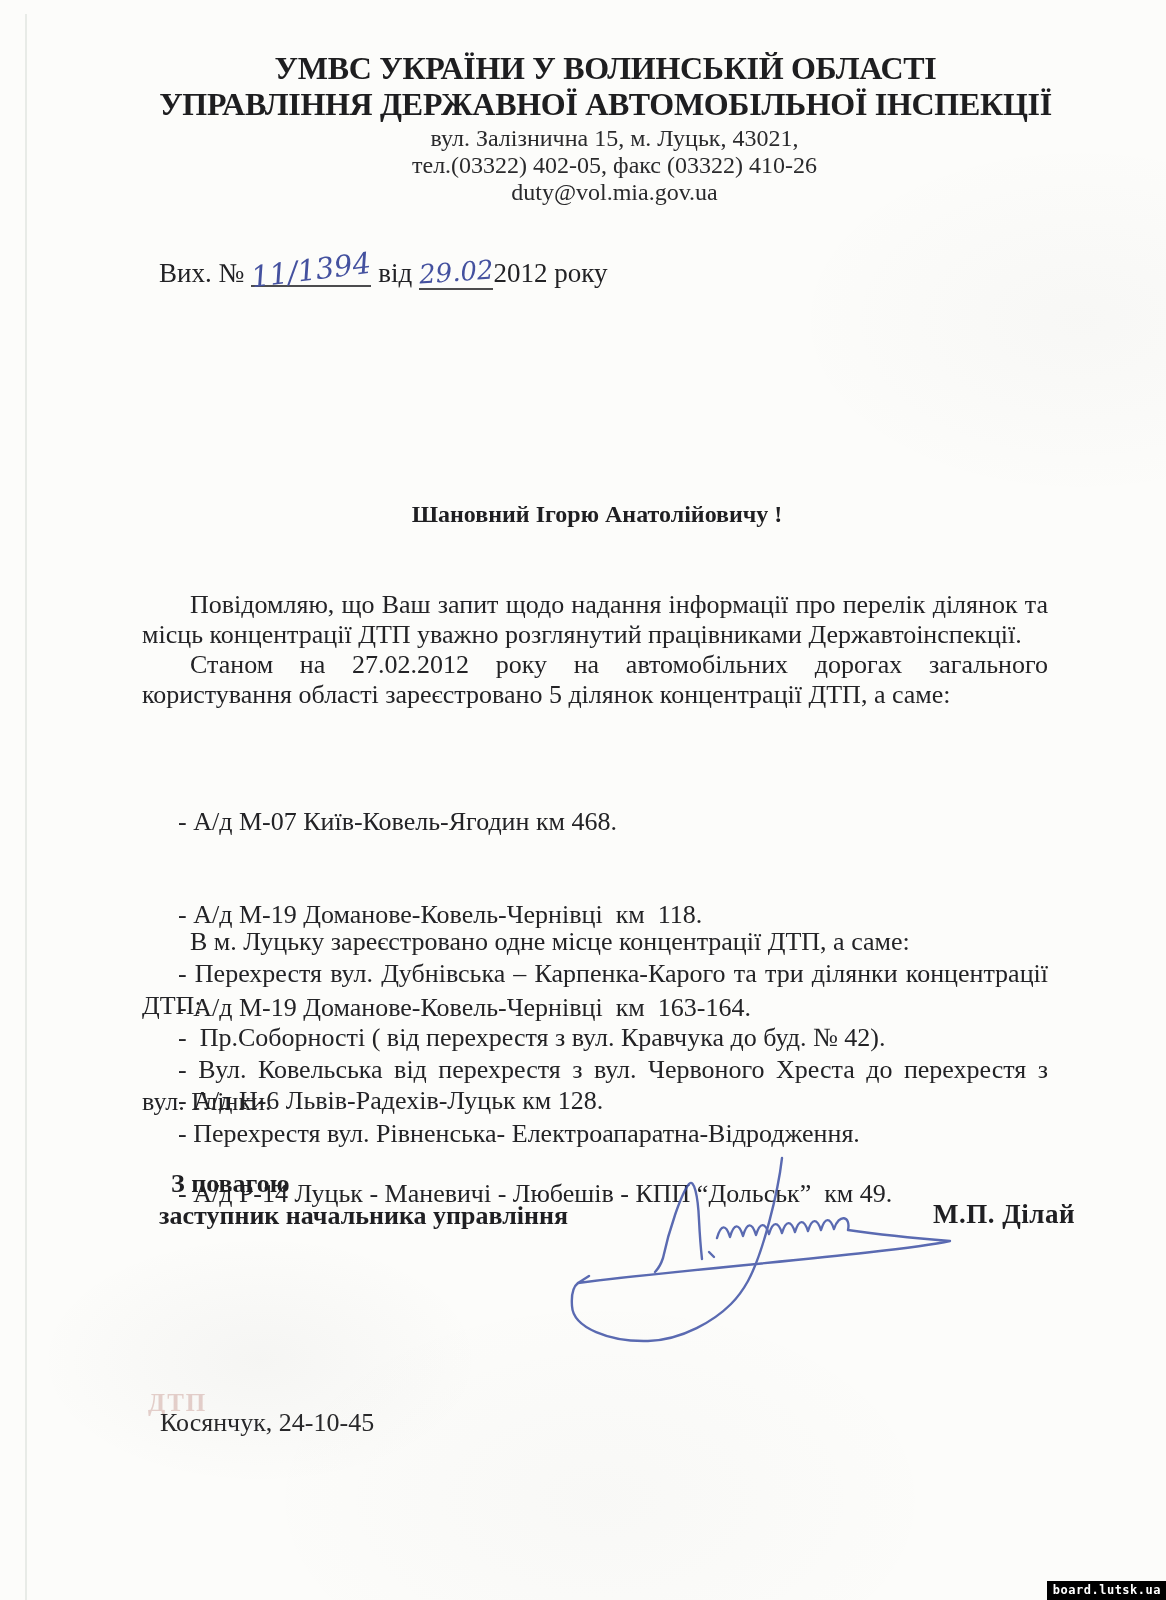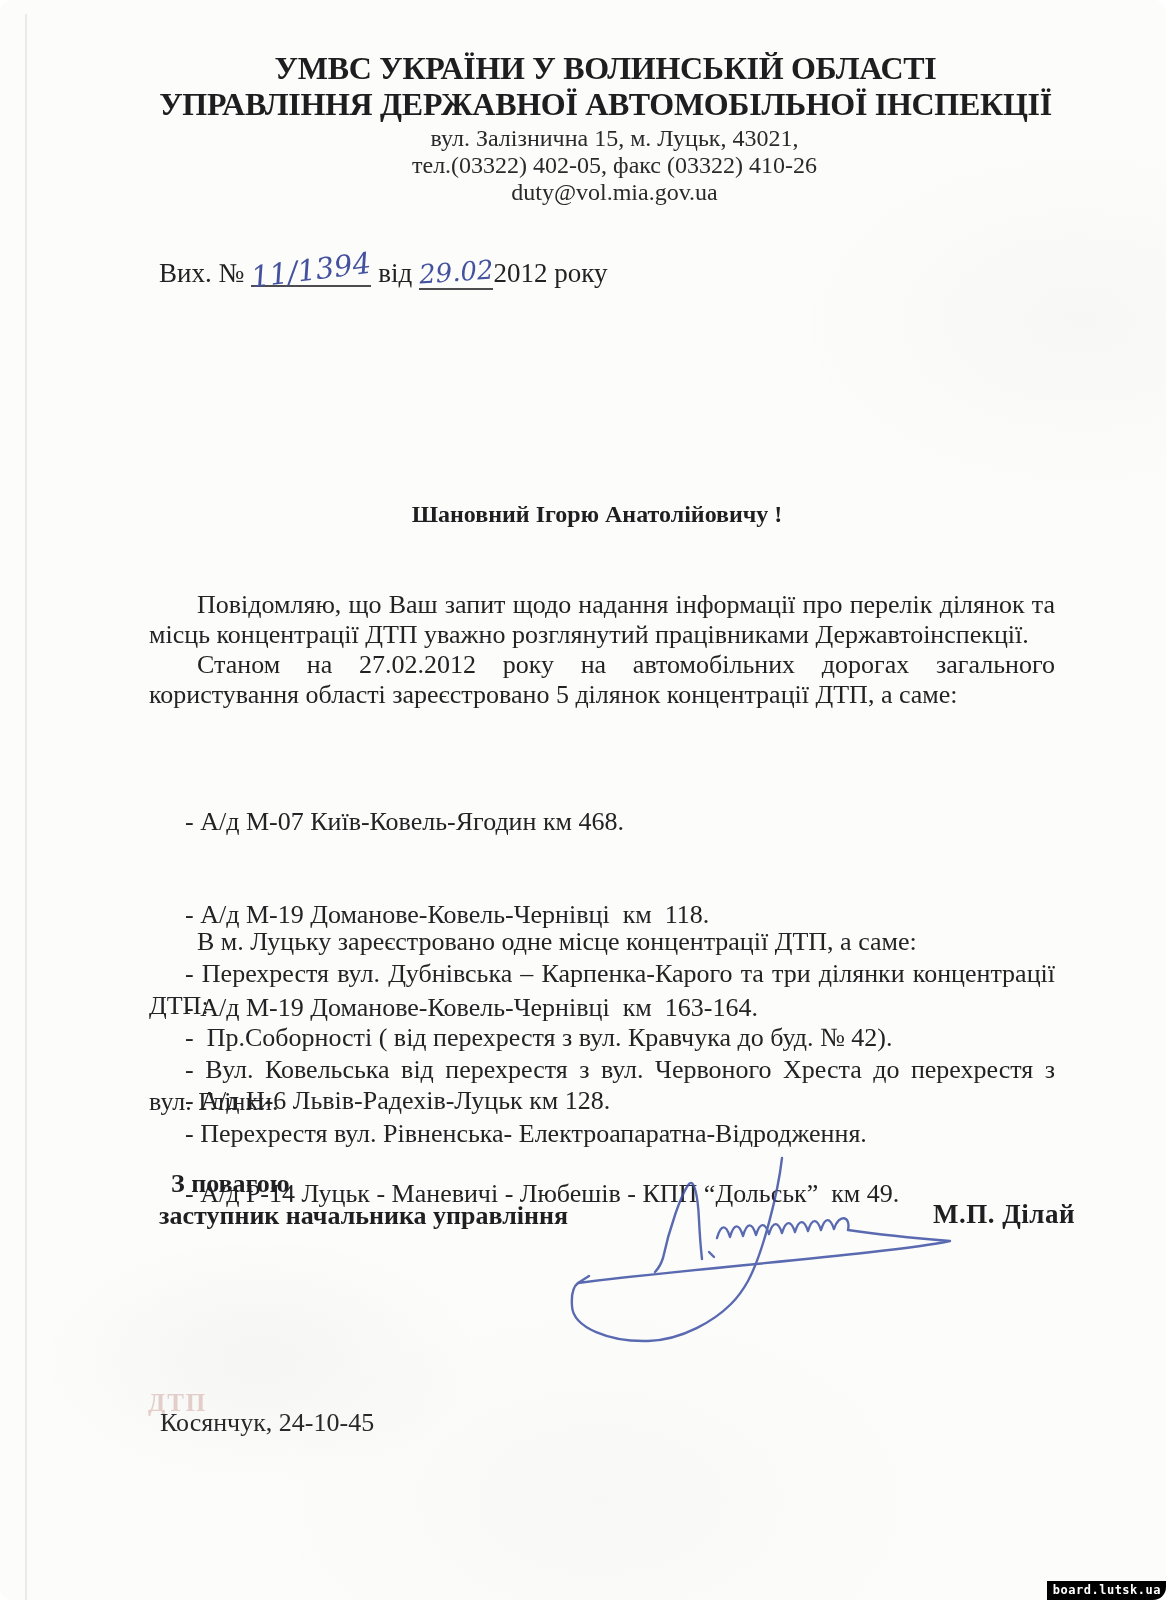--- a/index.html
+++ b/index.html
@@ -4,38 +4,37 @@
 <style>
   html,body { margin:0; padding:0; background:#ffffff; }
   .page {
     position:relative; width:1166px; height:1600px; overflow:hidden;
     font-family:"Liberation Serif", serif; color:#222225;
     background:
       radial-gradient(ellipse 320px 180px at 260px 1360px, rgba(60,60,60,0.035), transparent 70%),
       radial-gradient(ellipse 420px 260px at 1080px 320px, rgba(60,60,60,0.022), transparent 70%),
       radial-gradient(ellipse 500px 300px at 600px 1500px, rgba(60,60,60,0.02), transparent 70%),
       #fcfcfa;
-    border-radius: 13px;
   }
   .scan-line { position:absolute; left:25px; top:14px; bottom:0; width:2px; background:#e2e6e2; opacity:.8; }
 
   .hdr { position:absolute; top:50px; left:0; right:0; padding-left:45px; text-align:center; }
   .hdr-line { font-weight:bold; font-size:32px; line-height:36px; letter-spacing:-0.3px; color:#1e1e20; }
   .hdr-contacts { margin-top:3px; padding-left:18px; font-size:24px; line-height:27px; color:#2a2a2c; }
 
   .refline { position:absolute; top:255px; left:159px; font-size:27px; white-space:nowrap; }
   .hw-slot { display:inline-block; border-bottom:2px solid #4c4c4e; text-align:center; vertical-align:baseline; height:30px; }
   .hw { display:inline-block; font-style:italic; color:#44519f; font-family:"DejaVu Serif", serif; }
   .hw-a { font-size:29px; transform:rotate(-7deg) translateY(-2px); }
   .hw-b { font-size:26px; transform:rotate(-4deg) translateY(-1px); }
 
   .greeting { position:absolute; top:501px; left:0; right:0; padding-left:28px; text-align:center;
               font-weight:bold; font-size:24px; color:#1f1f22; }
 
-  .bodyblock { position:absolute; left:149px; width:906px; font-size:26px; color:#232326; }
+  .bodyblock { position:absolute; left:142px; width:906px; font-size:26px; color:#232326; }
   .pblock { top:590px; line-height:30px; }
   .roads   { top:744px; line-height:31px; padding-left:36px; white-space:pre-wrap; }
   .lutsk   { top:926px; line-height:32px; }
   .ind48 { text-indent:48px; }
   .ind36 { text-indent:36px; }
   .jline { text-align:justify; text-align-last:justify; }
   .pre { white-space:pre-wrap; }
 
   .closing  { position:absolute; left:159px; font-weight:bold; font-size:26px; color:#1f1f22; }
   .closing1 { top:1169px; padding-left:12px; }

